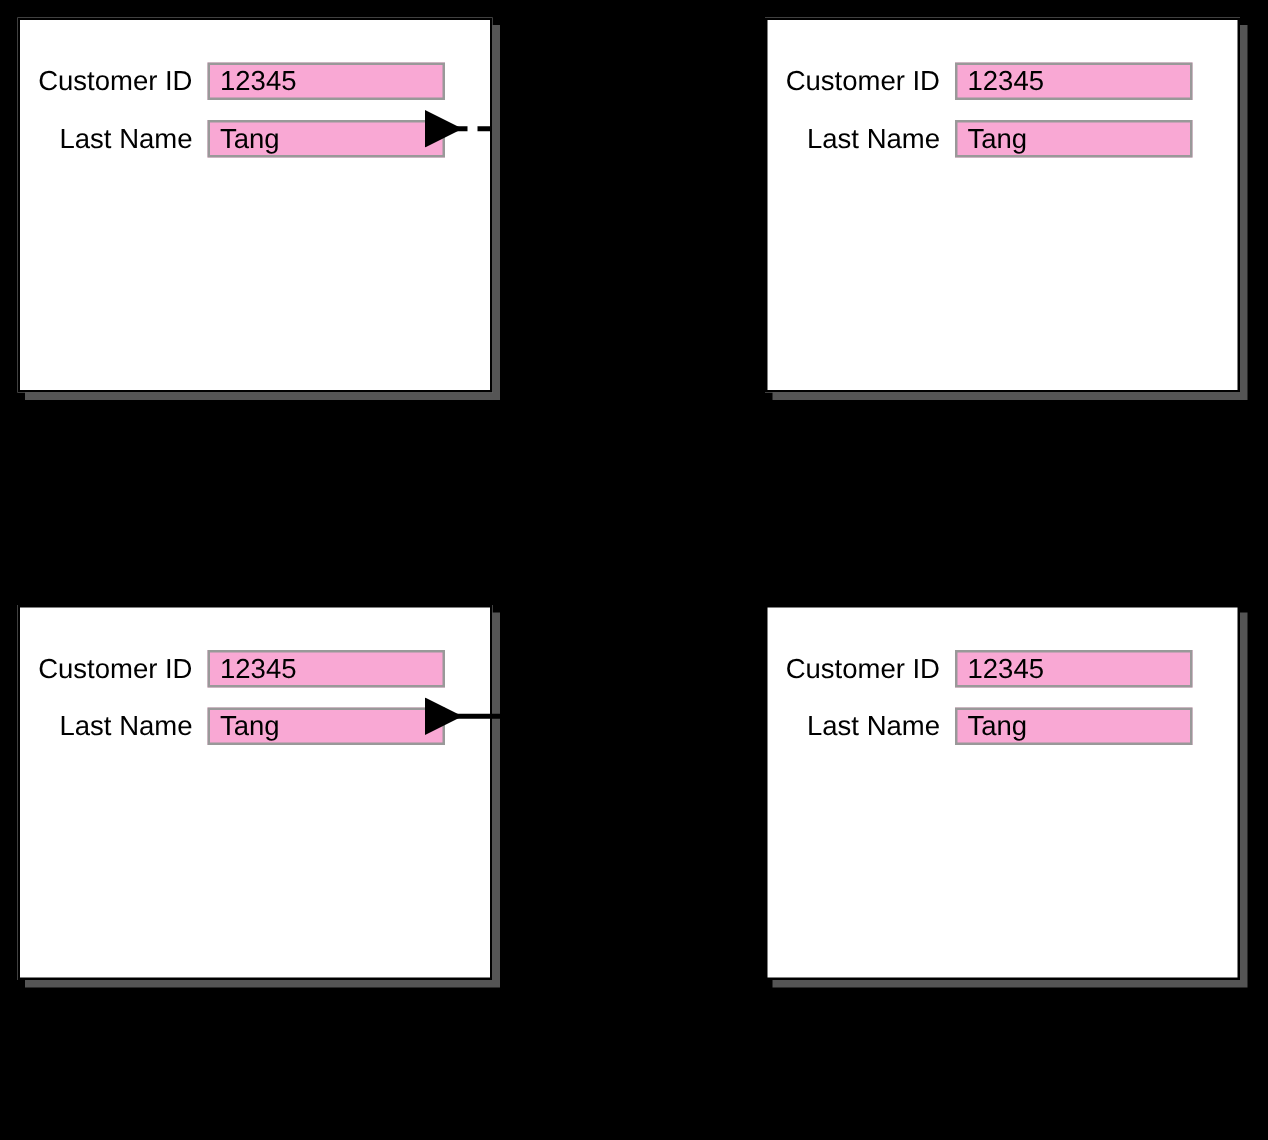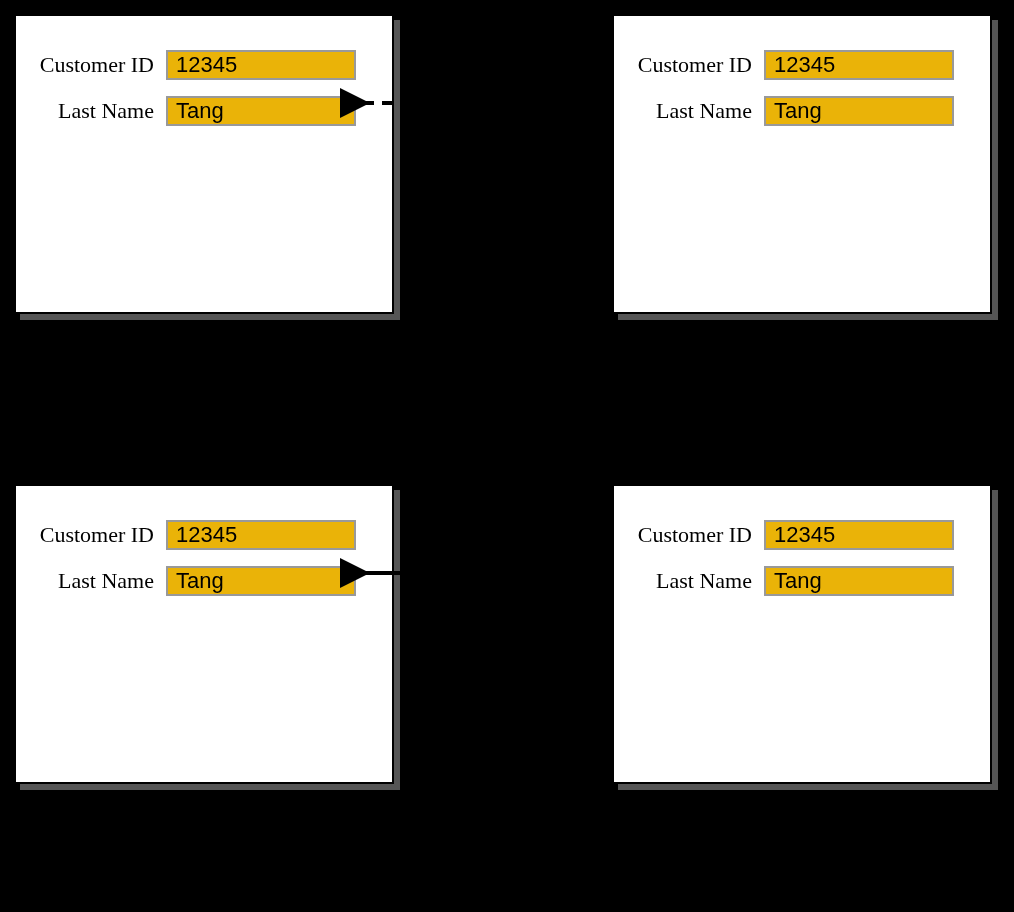--- a/index.html
+++ b/index.html
@@ -31,27 +31,26 @@
       display: flex;
       align-items: center;
       margin-top: 16px;
     }
     .form-label {
       width: 150px;
       text-align: right;
       padding-right: 12px;
       font-size: 22px;
       color: #000;
-      font-family: Liberation Serif, serif;
     }
     .form-input {
       width: 190px;
       height: 30px;
       border: 2px solid #999;
-      background: #eab308;
+      background: #f9a8d4;
       font-size: 22px;
       color: #000;
       padding: 0 8px;
       display: flex;
       align-items: center;
     }
     .form-content {
       padding-top: 18px;
     }
     svg.connector {

